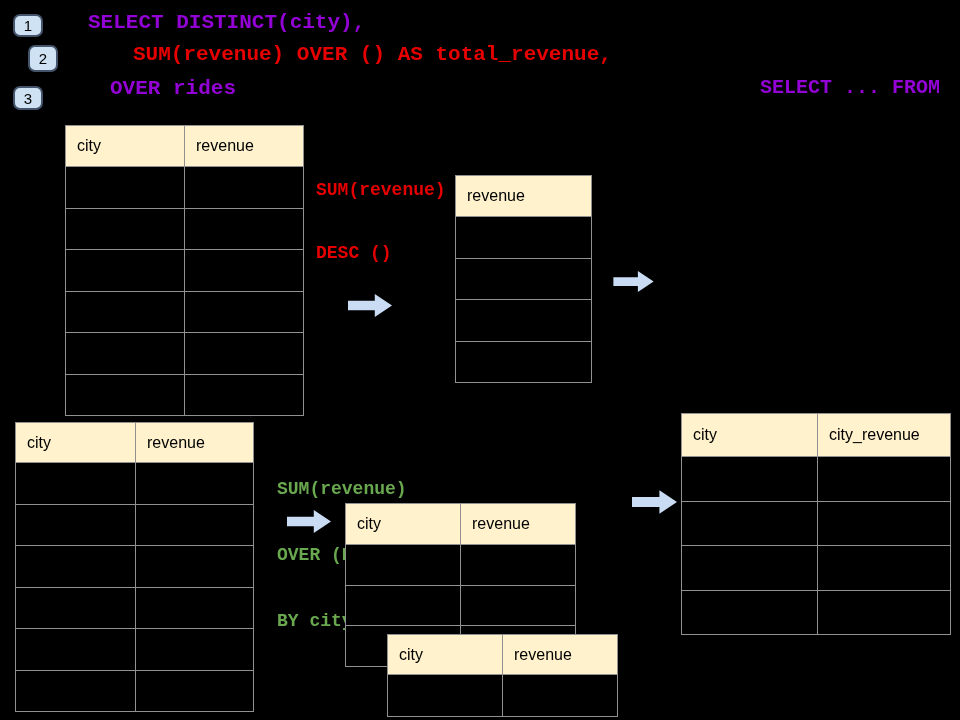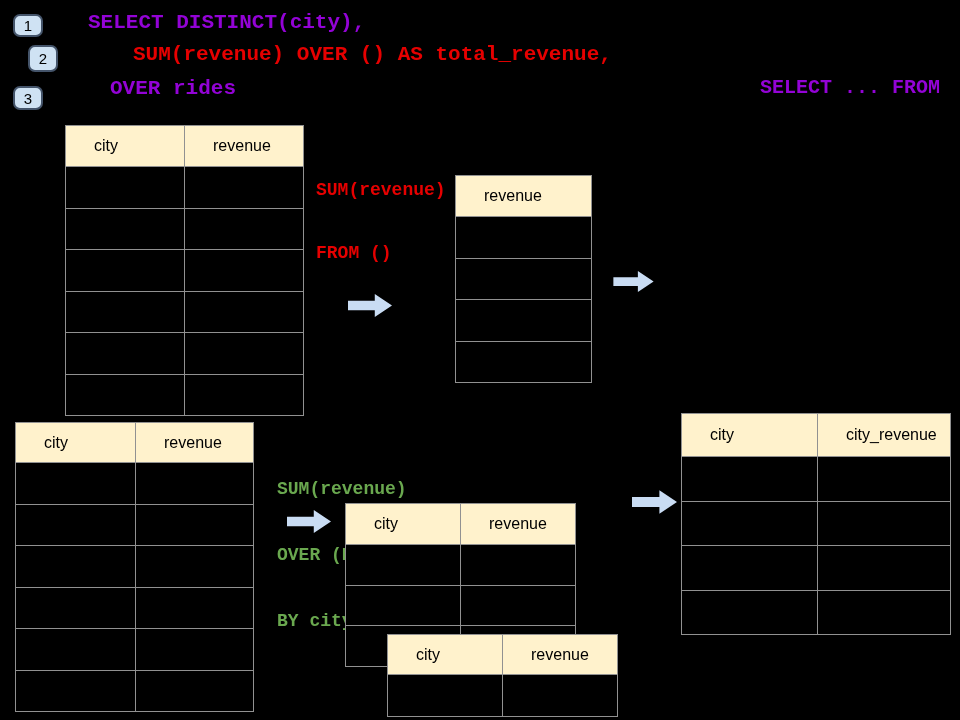--- a/index.html
+++ b/index.html
@@ -26,21 +26,21 @@
   #sql4{left:110px;top:78px;}
   #sql5{left:117px;top:100px;}
   #sidenote{left:753px;top:35px;font-size:20px;line-height:21px;margin-left:7px;}
   #anno-total{left:316px;top:138px;font-size:18px;line-height:21px;}
   #anno-part{left:277px;top:434px;font-size:18px;line-height:22px;}
 
   
   table.dt{position:absolute;border-collapse:collapse;table-layout:fixed;background:#000;}
   .dt th{box-sizing:border-box;background:var(--header-bg,#fff2cc);
          border:1px solid var(--tborder,#919191);
-         font-weight:400;font-size:16px;color:#000;text-align:left;padding:0 0 0 28px;}
+         font-weight:400;font-size:16px;color:#000;text-align:left;padding:0 0 0 11px;}
   .dt td{border:1px solid var(--tborder,#919191);background:#000;padding:0;}
   #t-top{left:65px;top:125px;width:239px;}
   #t-top th{height:41px;} #t-top td{height:40.5px;} #t-top th:first-child{width:119px;}
   #t-rev{left:455px;top:175px;width:137px;}
   #t-rev th{height:41px;} #t-rev td{height:40.5px;}
   #t-botleft{left:15px;top:422px;width:239px;}
   #t-botleft th{height:40px;} #t-botleft td{height:40.5px;} #t-botleft th:first-child{width:120px;}
   #t-mid{left:345px;top:503px;width:231px;z-index:2;}
   #t-mid th{height:41px;} #t-mid td{height:39.5px;} #t-mid th:first-child{width:115px;}
   #t-overlay{left:387px;top:634px;width:231px;z-index:3;}
@@ -68,21 +68,21 @@
   <div id="sql1" class="code c-purple">SELECT DISTINCT(city),</div>
   <div id="sql2" class="code c-red">SUM(revenue) OVER () AS total_revenue,</div>
   <div id="sql4" class="code c-purple">OVER rides</div>
 
   <div id="sidenote" class="code c-purple">
     <div>SELECT ... FROM</div>
   </div>
 
   <div id="anno-total" class="code c-red">
     <div>SUM(revenue)</div>
-    <div>FROM ()</div>
+    <div>DESC ()</div>
   </div>
 
   <div id="anno-part" class="code c-green">
     <div>SUM(revenue)</div>
     <div>OVER (PARTITION</div>
     <div>BY city)</div>
   </div>
 
   <table id="t-top" class="dt">
     <thead>

